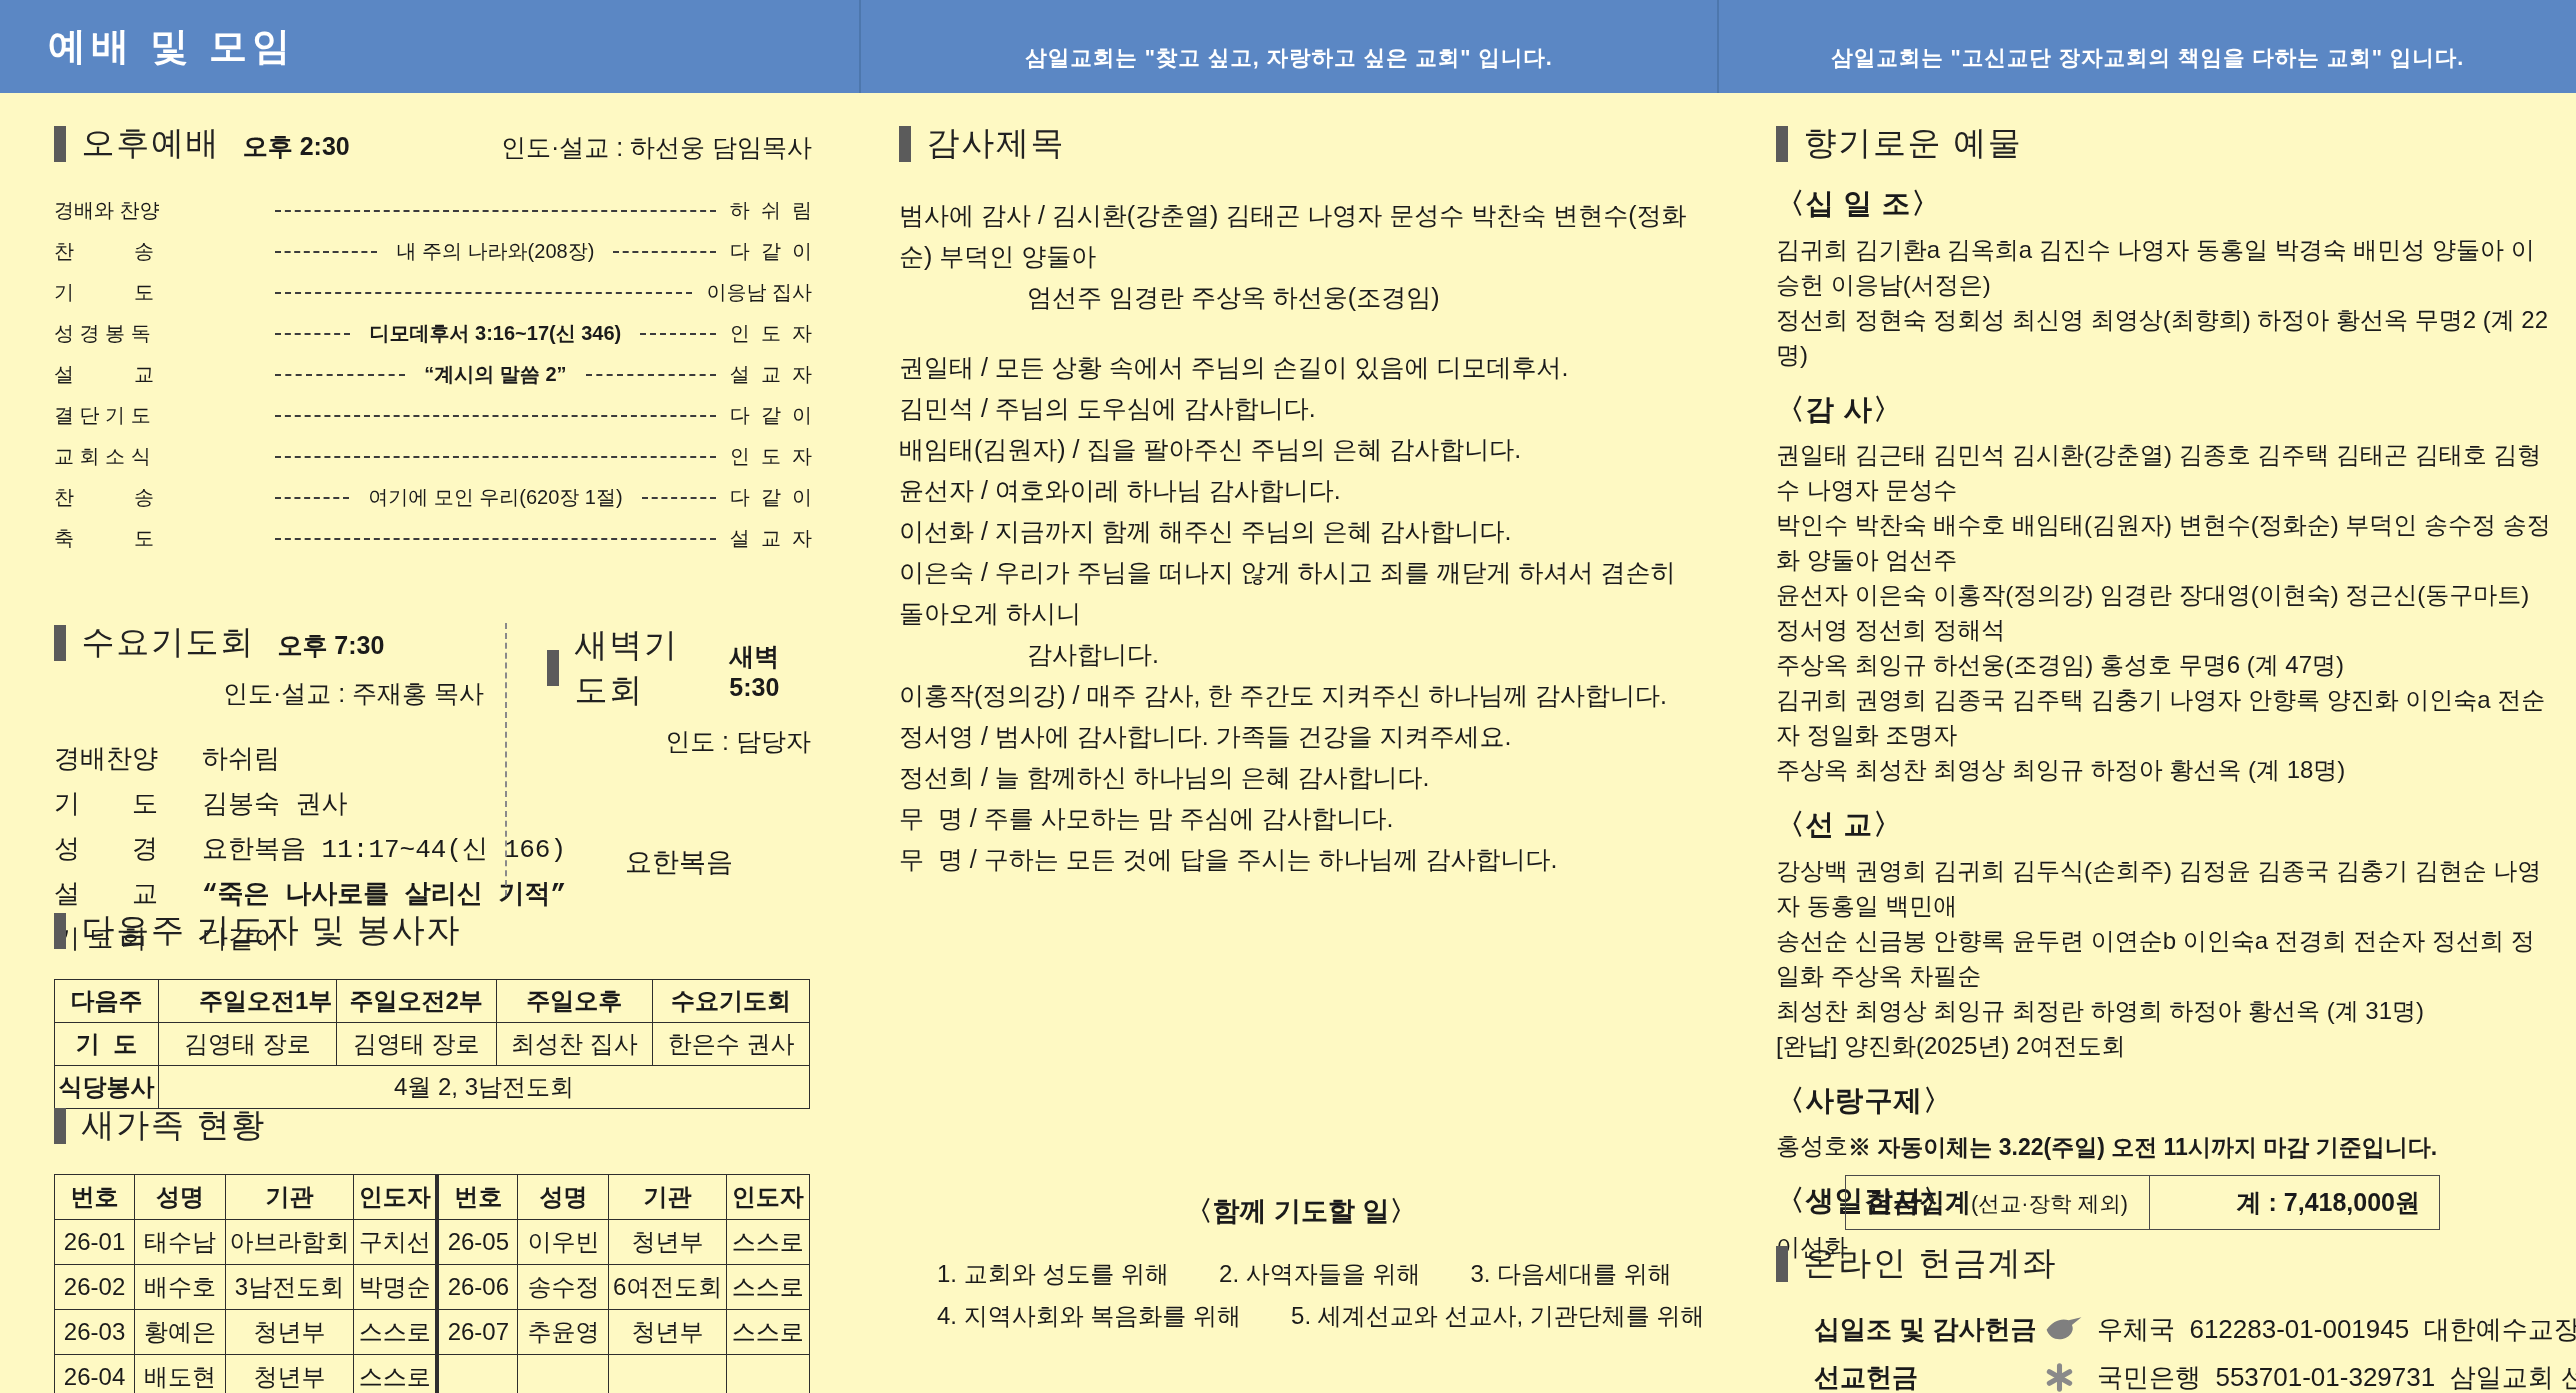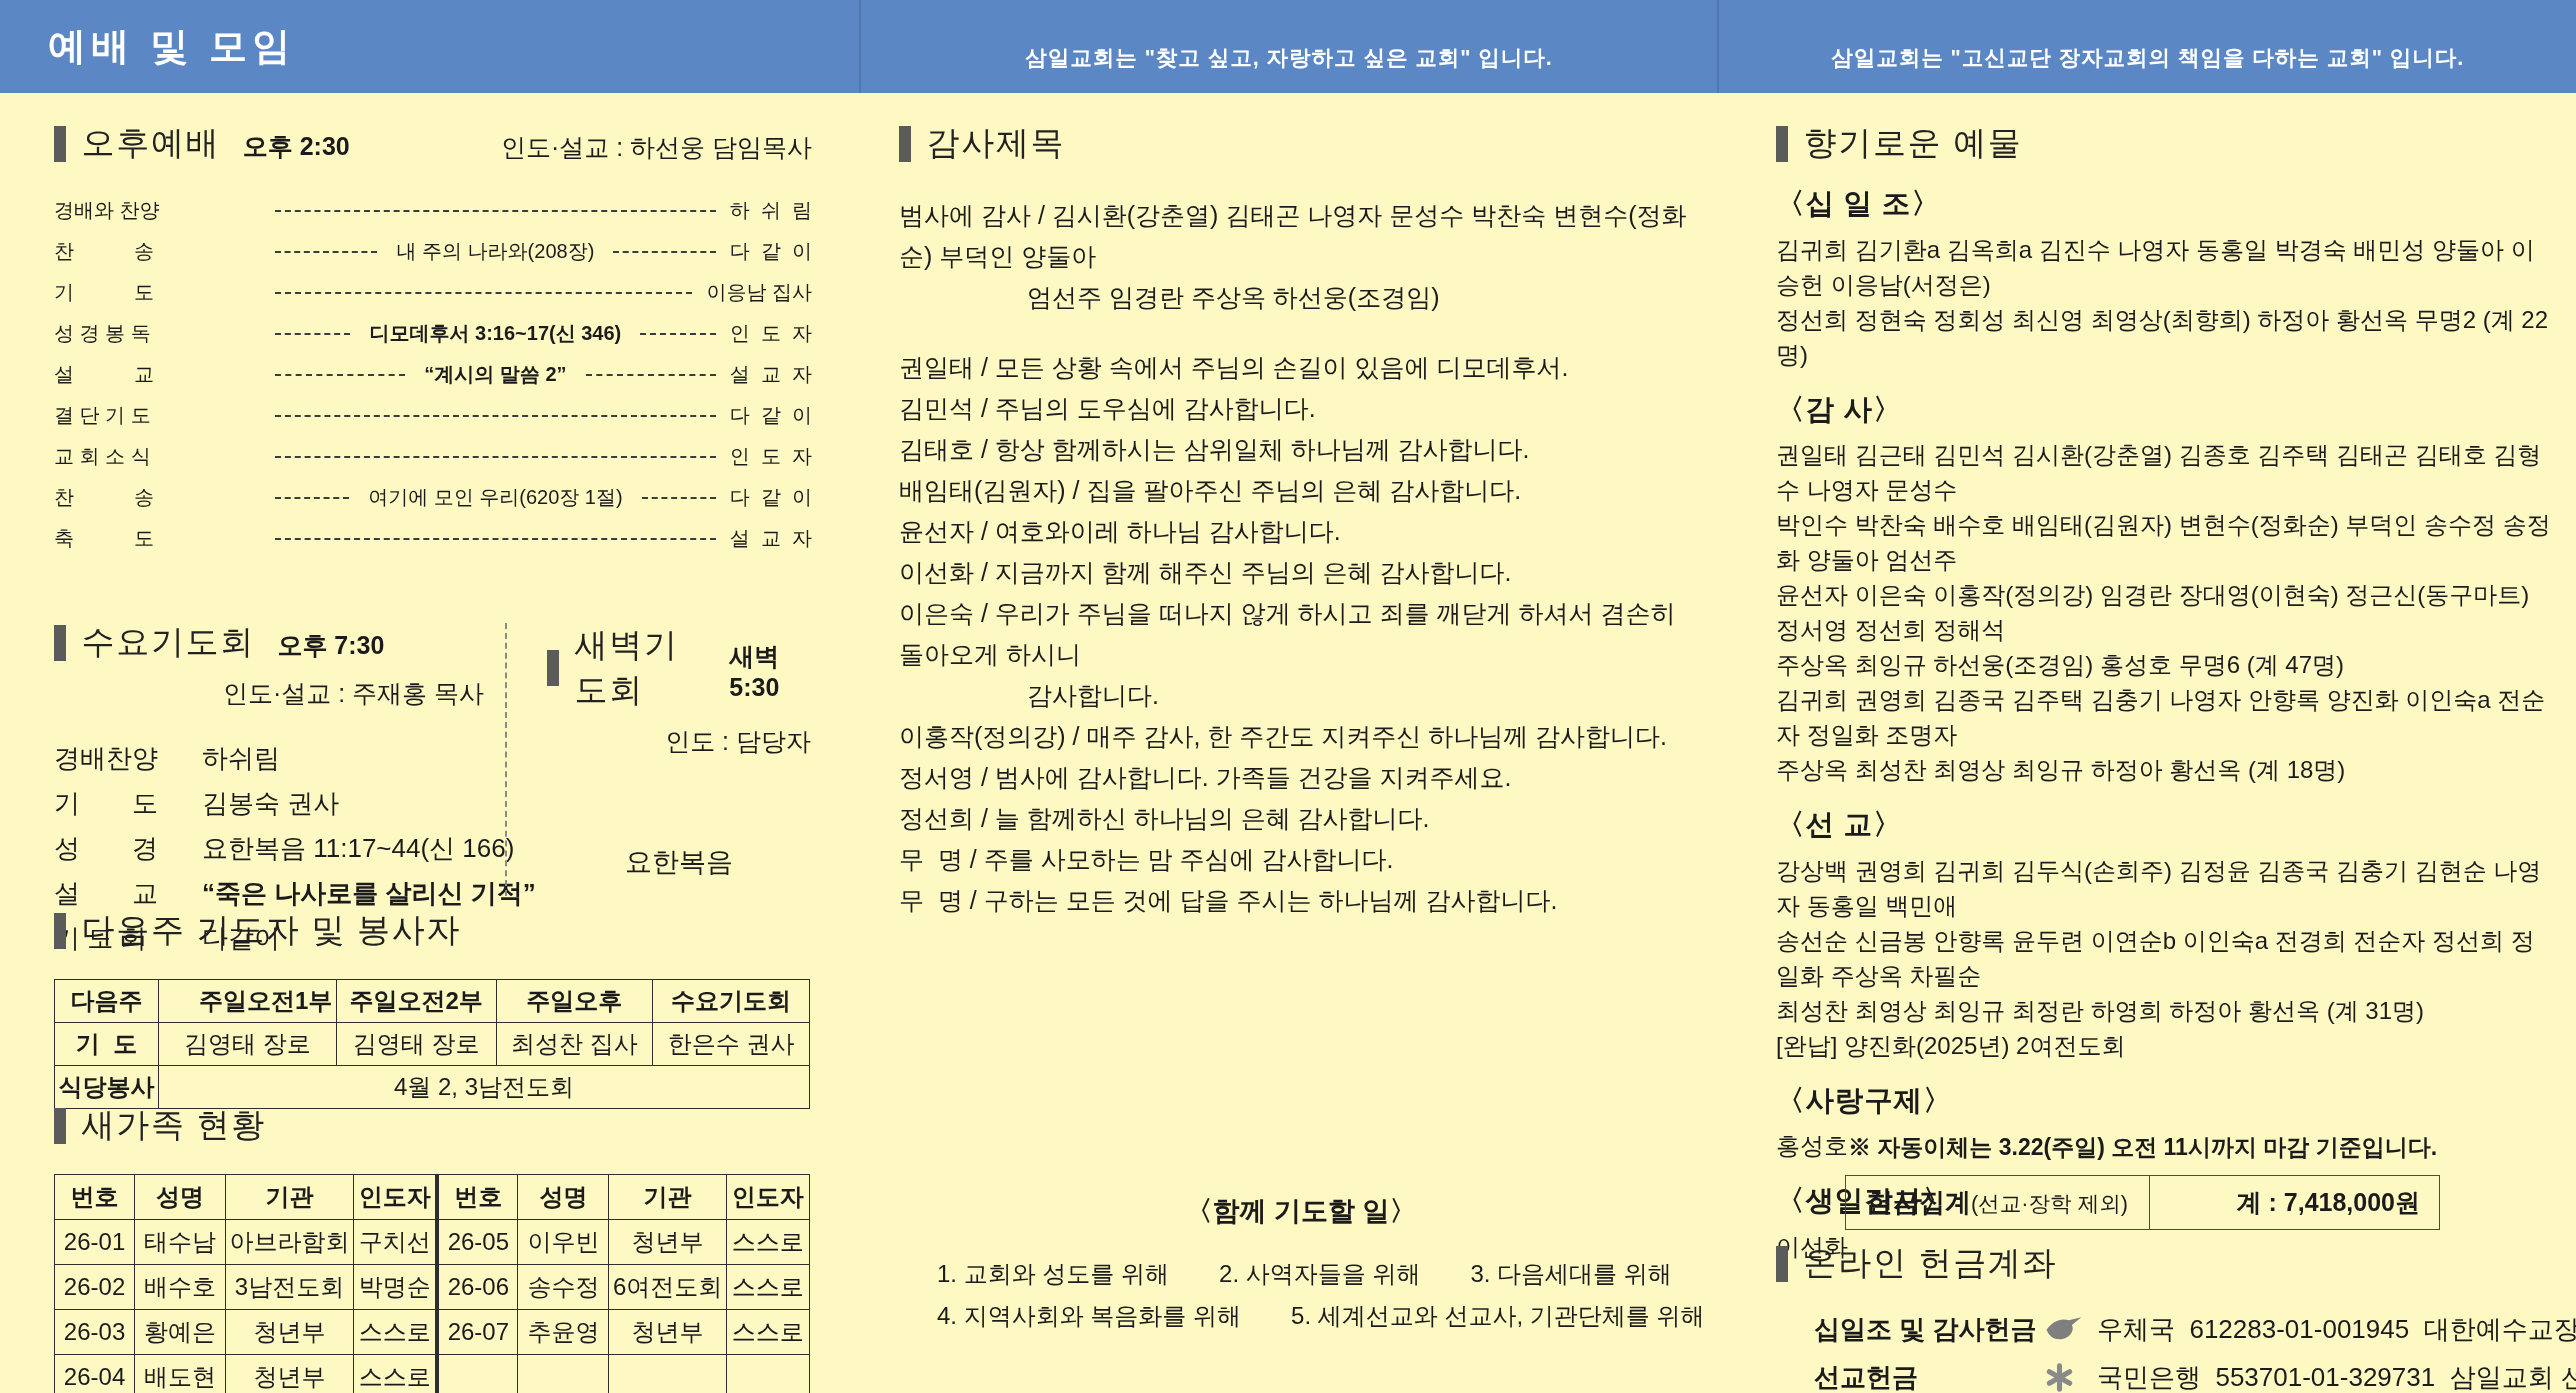--- a/index.html
+++ b/index.html
@@ -25,21 +25,21 @@
   .svc-row { display:flex; align-items:center; height:41px; font-size:20px; }
   .svc-label { width:207px; white-space:pre; flex:0 0 auto; }
   .svc-center { white-space:pre; padding:0 5.2px; }
   .svc-center.bold { font-weight:bold; }
   .leader-line { flex:1; border-top:2.6px dashed #3c3c3c; margin:0 14px; height:0; }
   .svc-name { white-space:pre; text-align:right; flex:0 0 auto; }
   
   .mini-rows { margin-top:26px; }
   .mini-row { display:flex; height:45px; font-size:26px; align-items:center; }
   .mini-label { width:148px; white-space:pre; flex:0 0 auto; }
-  .mini-value { white-space:pre; }
+  .mini-value { white-space:pre;font-family:Liberation Mono, monospace; }
   .mini-value.bold { font-weight:bold; }
   .dawn-box { border-left:2.6px dashed #8a8a8a; padding-left:40px; min-height:273px; }
   .dawn-content { margin-top:86px; text-align:center; font-size:27px; }
   
   table { border-collapse:collapse; }
   .tbl { width:756px; margin-top:26px; font-size:24px; }
   .tbl th, .tbl td { border:1.7px solid #2e2e2e; text-align:center; height:43px; padding:0 3.5px; white-space:pre; }
   .tbl th { font-weight:bold; }
   .nf-tbl td, .nf-tbl th { height:45px; }
   .group-split { border-left-width:4.3px !important; }
@@ -286,21 +286,20 @@
   <div class="abs" style="top:121px; left:899px; width:804px;">
     <div class="sec-head">
       <div class="bar"></div>
       <div class="sec-title">감사제목</div>
     </div>
     <div class="thanks-lines">
       <div class="t-line">범사에 감사 / 김시환(강춘열) 김태곤 나영자 문성수 박찬숙 변현수(정화순) 부덕인 양둘아</div>
       <div class="t-line indent gap-after">엄선주 임경란 주상옥 하선웅(조경임)</div>
       <div class="t-line">권일태 / 모든 상황 속에서 주님의 손길이 있음에 디모데후서.</div>
       <div class="t-line">김민석 / 주님의 도우심에 감사합니다.</div>
-      <div class="t-line">김태호 / 항상 함께하시는 삼위일체 하나님께 감사합니다.</div>
       <div class="t-line">배임태(김원자) / 집을 팔아주신 주님의 은혜 감사합니다.</div>
       <div class="t-line">윤선자 / 여호와이레 하나님 감사합니다.</div>
       <div class="t-line">이선화 / 지금까지 함께 해주신 주님의 은혜 감사합니다.</div>
       <div class="t-line">이은숙 / 우리가 주님을 떠나지 않게 하시고 죄를 깨닫게 하셔서 겸손히 돌아오게 하시니</div>
       <div class="t-line indent">감사합니다.</div>
       <div class="t-line">이홍작(정의강) / 매주 감사, 한 주간도 지켜주신 하나님께 감사합니다.</div>
       <div class="t-line">정서영 / 범사에 감사합니다. 가족들 건강을 지켜주세요.</div>
       <div class="t-line">정선희 / 늘 함께하신 하나님의 은혜 감사합니다.</div>
       <div class="t-line">무  명 / 주를 사모하는 맘 주심에 감사합니다.</div>
       <div class="t-line">무  명 / 구하는 모든 것에 답을 주시는 하나님께 감사합니다.</div>

